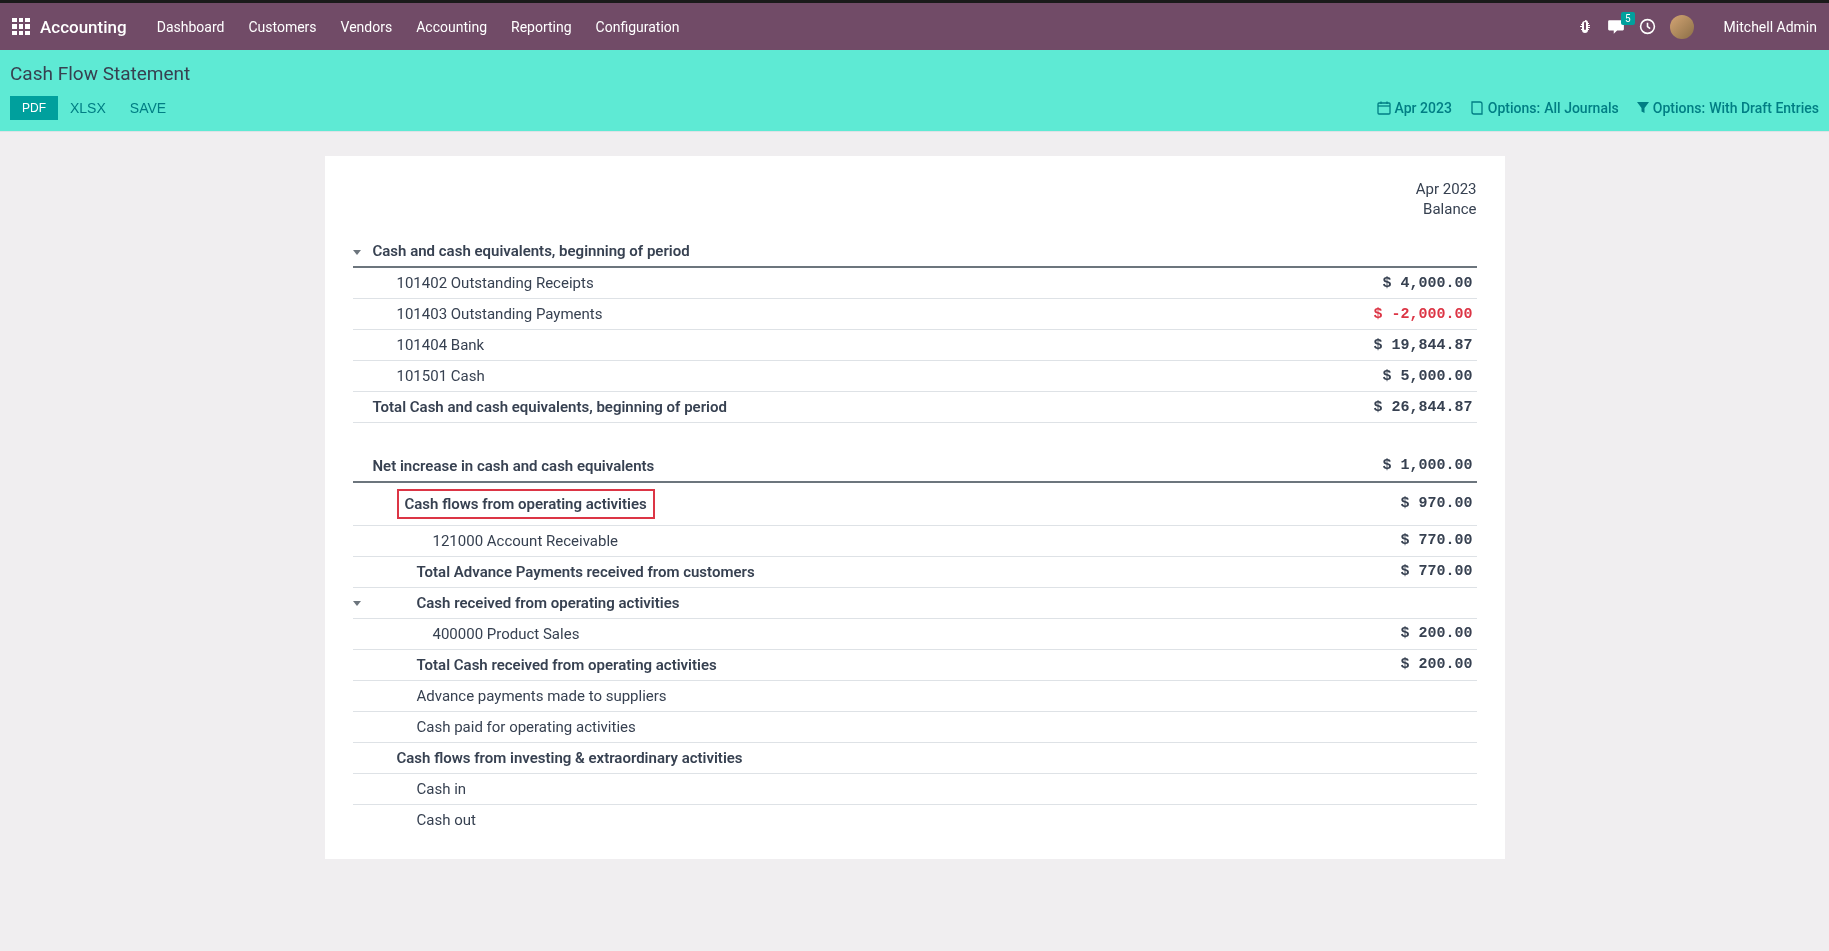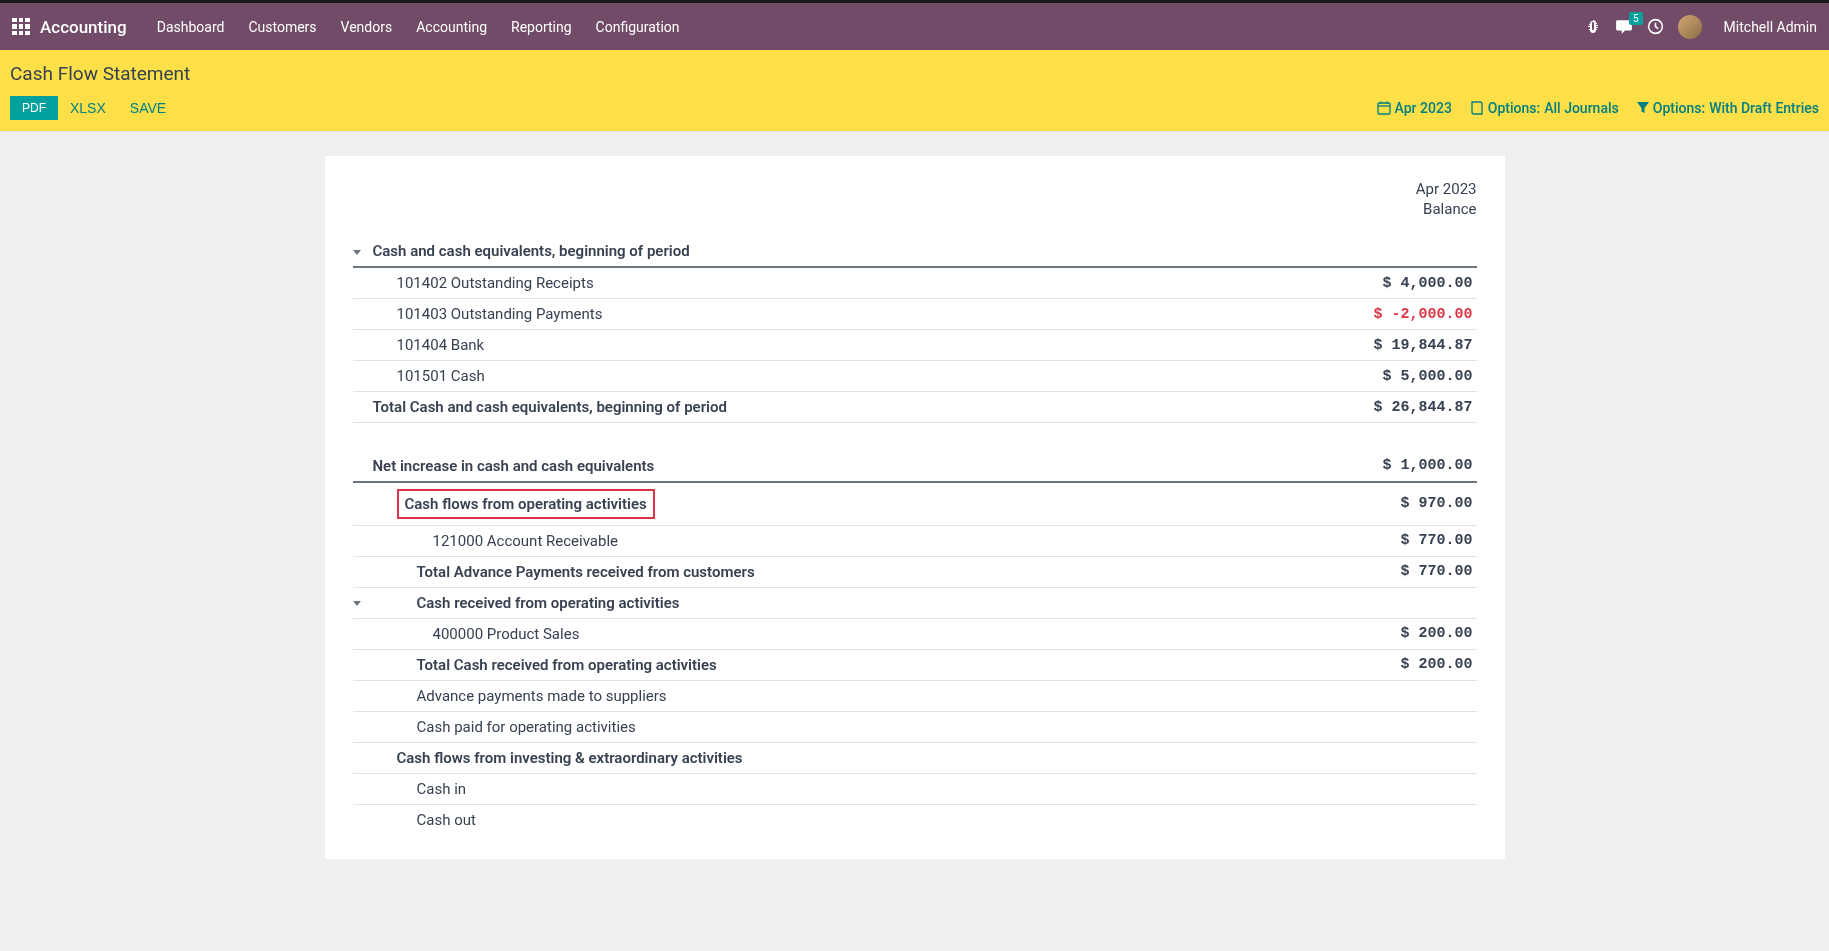--- a/index.html
+++ b/index.html
@@ -20,21 +20,21 @@
     .apps-icon { width: 18px; height: 18px; display: grid; grid-template-columns: repeat(3,1fr); grid-template-rows: repeat(3,1fr); gap: 2px; margin-right: 10px; cursor: pointer; }
     .apps-icon div { background: #fff; }
     .brand { font-size: 17px; font-weight: 500; margin-right: 18px; }
     .nav-link { color: #fff; padding: 0 12px; line-height: 42px; cursor: pointer; font-size: 14px; }
     .navbar-right { margin-left: auto; display: flex; align-items: center; gap: 14px; }
     .nav-icon { cursor: pointer; color: #fff; display: flex; align-items: center; position: relative; }
     .badge { background: #00A09D; color: #fff; font-size: 10px; padding: 1px 4px; border-radius: 2px; position: absolute; top: -6px; right: -10px; }
     .avatar { width: 24px; height: 24px; border-radius: 50%; background: linear-gradient(135deg, #d4a574, #8b6f47); margin-right: 6px; }
     .user-name { font-size: 14px; }
     
-    .subheader { background: #fde047; padding: 12px 10px 10px 10px; border-bottom: 1px solid #dee2e6; }
+    .subheader { background: #5eead4; padding: 12px 10px 10px 10px; border-bottom: 1px solid #dee2e6; }
     .page-title { font-size: 19px; color: #374151; font-weight: 400; margin-bottom: 10px; }
     .actions-row { display: flex; align-items: center; }
     .btn-primary { background: #00A09D; color: #fff; padding: 5px 12px; font-size: 12px; font-weight: 500; border: none; cursor: pointer; }
     .btn-link { color: #017e84; background: none; border: none; padding: 5px 12px; font-size: 14px; font-weight: 500; cursor: pointer; }
     .filters { margin-left: auto; display: flex; gap: 18px; align-items: center; }
     .filter-item { color: #017e84; font-size: 14px; font-weight: 500; cursor: pointer; display: flex; align-items: center; gap: 4px; }
     
     .report-container { max-width: 1180px; margin: 24px auto; background: #fff; padding: 24px 28px; }
     .report-header-row { text-align: right; margin-bottom: 18px; }
     .report-period { font-size: 15px; color: #374151; }
@@ -94,21 +94,21 @@
           <path d="M2 2h12a1 1 0 0 1 1 1v7a1 1 0 0 1-1 1H9l-3 3v-3H2a1 1 0 0 1-1-1V3a1 1 0 0 1 1-1z"></path>
         </svg>
       <span class="badge">5</span>
     </div>
     <div class="nav-icon">
       <svg width="17" height="17" viewBox="0 0 16 16" fill="none" stroke="currentColor" stroke-width="1.5">
           <circle cx="8" cy="8" r="6.5"></circle>
           <path d="M8 4.5V8l2.5 2"></path>
         </svg>
     </div>
-    <div class="nav-icon" style="gap:16px;">
+    <div class="nav-icon" style="gap:24px;">
       <div class="avatar"></div>
       <span class="user-name">Mitchell Admin</span>
     </div>
   </div>
 </div>
 
 <div class="subheader">
   <div class="page-title">Cash Flow Statement</div>
   <div class="actions-row">
     <button class="btn-primary">PDF</button>

